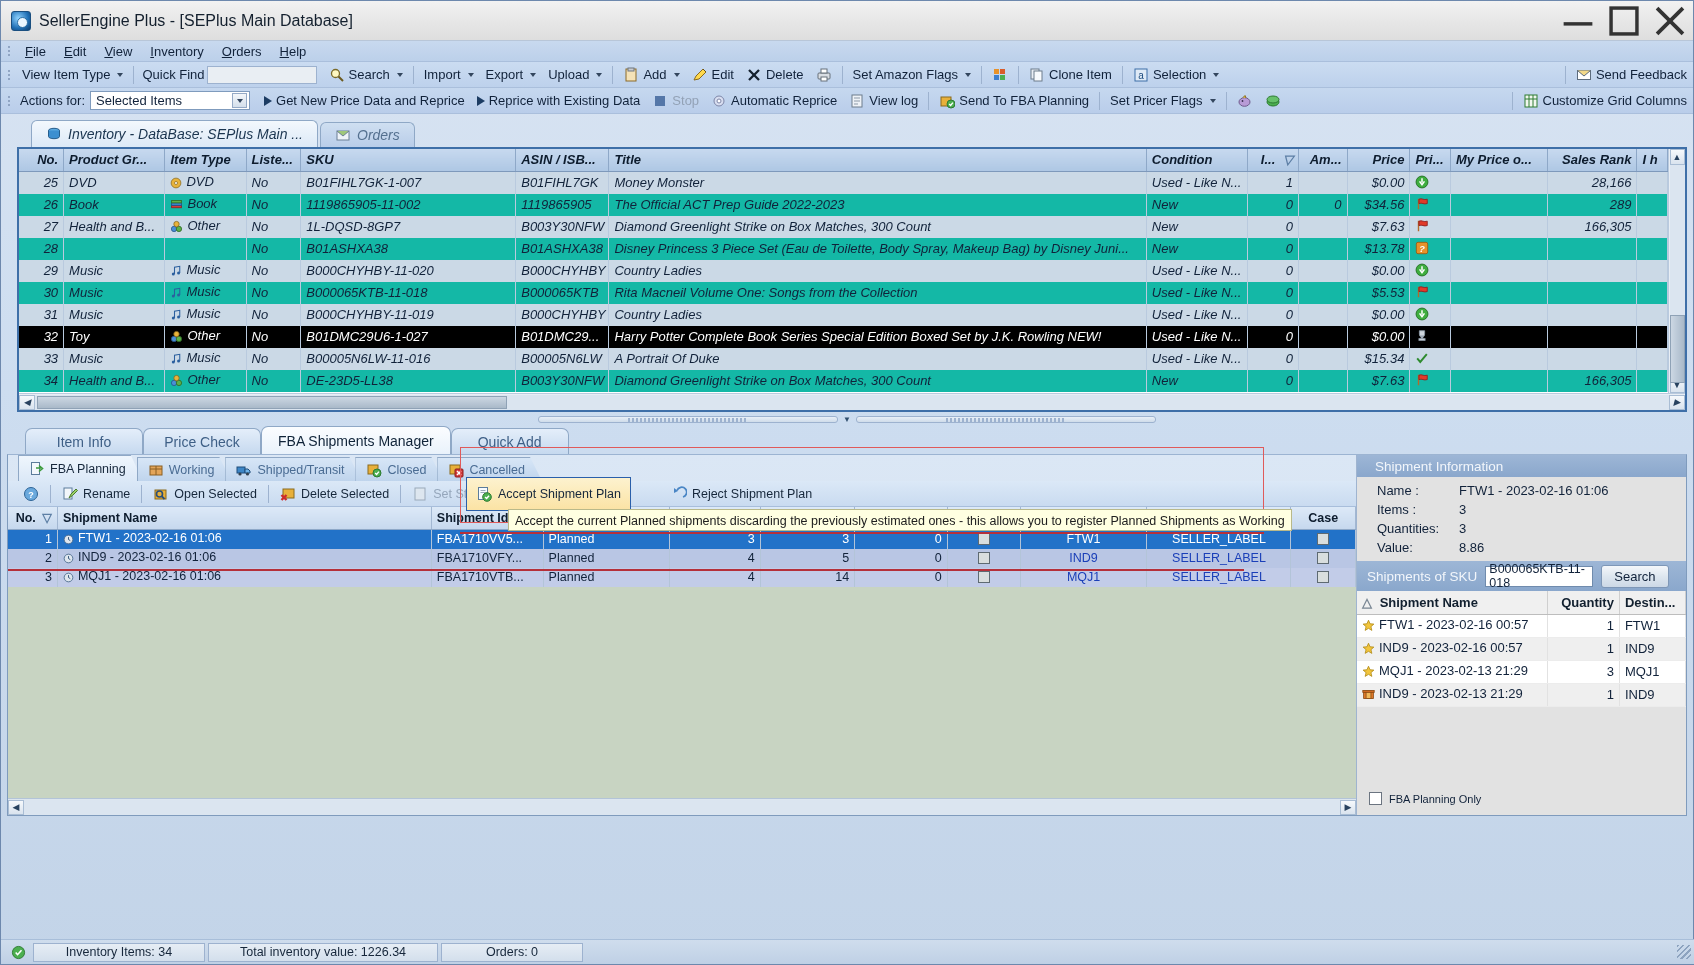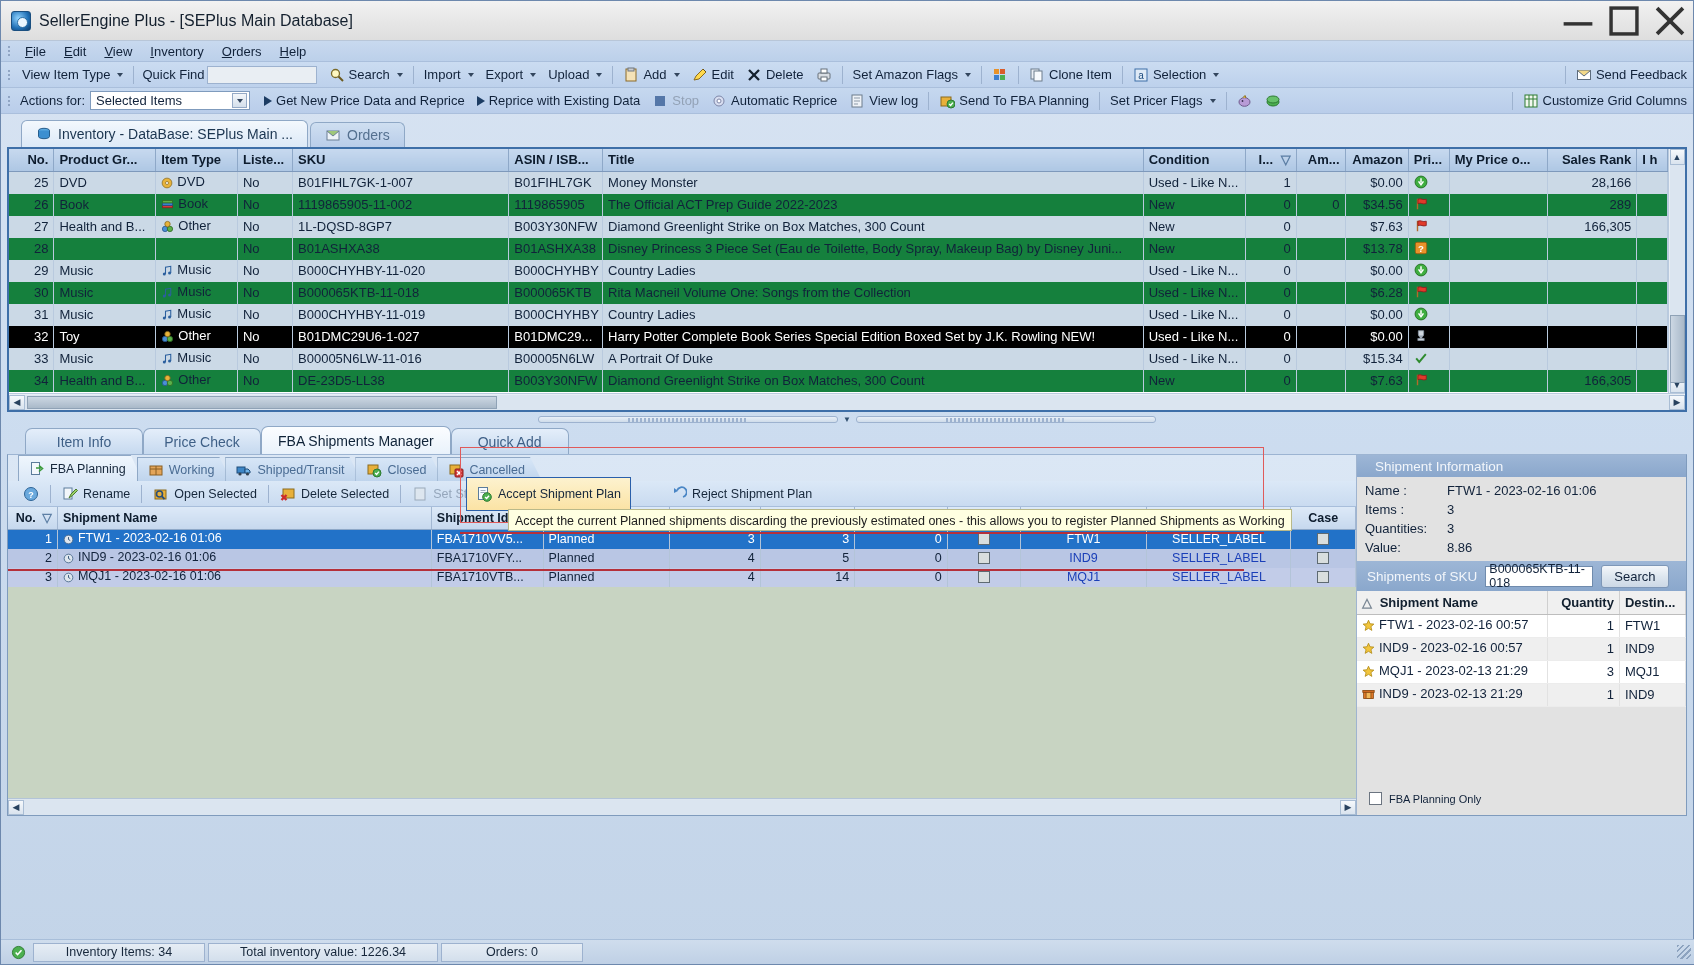--- a/index.html
+++ b/index.html
@@ -78,21 +78,21 @@
   }
   .ddbox .arrow .caret{margin:0;}
   .play{width:0;height:0;border-top:5px solid transparent;border-bottom:5px solid transparent;border-left:8px solid #1c3c63;}
   .right-group{margin-left:auto;display:flex;align-items:center;}
 
   
   .ic{width:16px;height:16px;flex:0 0 auto;display:inline-block;position:relative;}
   .ic svg{display:block;width:16px;height:16px;}
 
   
-  .inv-wrap{margin:4px 6px 0 6px;}
+  .inv-wrap{margin:4px 6px 0 16px;font-style:italic;}
   .tabrow{display:flex;align-items:flex-end;height:29px;padding-left:14px;gap:2px;}
   .tab{
     height:27px;display:flex;align-items:center;gap:6px;padding:0 14px;
     border:1px solid #8fa8c6;border-bottom:none;border-radius:6px 6px 0 0;
     background:linear-gradient(180deg,#f3f8fd 0%,#dce9f7 100%);
     font-size:14px;color:#1b3550;
   }
   .tab.inactive{
     background:linear-gradient(180deg,#cfdff1 0%,#b9cde9 100%);
     color:#54708f;height:25px;
@@ -106,21 +106,21 @@
     border-right:1px solid #8ea8c8;border-bottom:1px solid #7e99bb;
     font-weight:bold;text-align:left;padding:3px 5px;height:22px;color:#0d1c2e;
     white-space:nowrap;overflow:hidden;
   }
   table.grid th.r{text-align:right;}
   table.grid td{
     border-right:1px solid #b9cade;padding:2px 5px;height:22px;white-space:nowrap;overflow:hidden;
   }
   table.grid td.r{text-align:right;}
   tr.odd td{background:#cbd9e6;}
-  tr.even td{background:#15803d;}
+  tr.even td{background:#14b8a6;}
   tr.sel td{background:#000;color:#fff;}
   .cellico{display:inline-block;vertical-align:-3px;margin-right:4px;}
   .hscroll{
     height:17px;background:#e8eef5;border-top:1px solid #b9cade;display:flex;align-items:center;
   }
   .hs-btn{width:16px;height:15px;display:flex;align-items:center;justify-content:center;font-size:9px;color:#28425f;
     background:linear-gradient(180deg,#f6f9fc,#d9e3ee);border:1px solid #a9bdd4;}
   .hs-track{flex:1;height:15px;background:#dbe5f0;position:relative;}
   .hs-thumb{position:absolute;left:2px;top:1px;height:13px;width:470px;background:linear-gradient(180deg,#ccd7e3,#a9b9c9);border:1px solid #8fa2b6;}
   .vscroll{
@@ -197,21 +197,21 @@
   .sh-empty{flex:1;background:#c8d4c2;}
   .sh-hscroll{height:17px;background:#dde6ef;border-top:1px solid #b3c4d8;display:flex;align-items:center;}
 
   
   .info-panel{width:330px;flex:0 0 330px;background:#e2e2e2;border-left:1px solid #9fb4d0;display:flex;flex-direction:column;}
   .info-hdr{
     height:22px;display:flex;align-items:center;padding-left:18px;
     background:linear-gradient(180deg,#9db6d6 0%,#8aa7cc 100%);
     color:#f2f6fb;font-size:13.5px;
   }
-  .info-rows{padding:4px 0 4px 8px;background:#e2e2e2;}
+  .info-rows{padding:4px 0 4px 20px;background:#e2e2e2;}
   .info-row{display:flex;font-size:13px;line-height:19px;color:#11223a;}
   .info-row .k{width:82px;flex:0 0 82px;}
   .sku-bar{
     height:30px;display:flex;align-items:center;gap:8px;padding-left:10px;padding-right:6px;
     background:linear-gradient(180deg,#9db6d6 0%,#8aa7cc 100%);color:#f2f6fb;font-size:13.5px;
   }
   .sku-input{
     height:21px;width:108px;background:#fff;border:1px solid #6f8bad;color:#11223a;font-size:12.5px;
     display:flex;align-items:center;padding:0 3px;
   }
@@ -582,21 +582,21 @@
                 <th>Liste...</th>
                 <th>SKU</th>
                 <th>ASIN / ISB...</th>
                 <th>Title</th>
                 <th>Condition</th>
                 <th class="r">
                   <span>I...</span>
                   <span style="margin-left:4px;color:#5d7fa5;">▽</span>
                 </th>
                 <th class="r">Am...</th>
-                <th class="r">Amazon</th>
+                <th class="r">Price</th>
                 <th>Pri...</th>
                 <th>My Price o...</th>
                 <th class="r">Sales Rank</th>
                 <th>I h</th>
               </tr>
             </thead>
             <tbody>
                 <tr class="odd">
                   <td class="r">25</td>
                   <td>DVD</td>
@@ -720,21 +720,21 @@
                         <circle cx="4.4" cy="12" r="2" fill="#2b5f9e"></circle>
                         <circle cx="11.4" cy="10.7" r="2" fill="#2b5f9e"></circle>
                       </svg></span>Music</td>
                   <td>No</td>
                   <td>B000065KTB-11-018</td>
                   <td>B000065KTB</td>
                   <td>Rita Macneil Volume One: Songs from the Collection</td>
                   <td>Used - Like N...</td>
                   <td class="r">0</td>
                   <td class="r"></td>
-                  <td class="r">$6.28</td>
+                  <td class="r">$5.53</td>
                   <td><span class="cellico"><svg viewBox="0 0 16 16" width="14" height="14">
                         <path d="M4 14 V2" stroke="#b46a2a" stroke-width="1.6"></path>
                         <path d="M4.5 2.5 C8 1 10 4 14 2.5 L14 7.5 C10 9 8 6 4.5 7.5 Z" fill="#e03a2a" stroke="#8e1f1f"></path>
                       </svg></span></td>
                   <td></td>
                   <td class="r"></td>
                   <td></td>
                 </tr>
                 <tr class="odd">
                   <td class="r">31</td>

